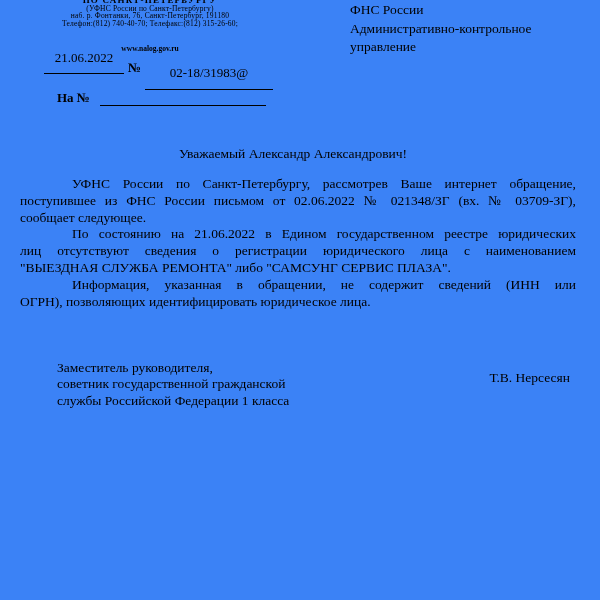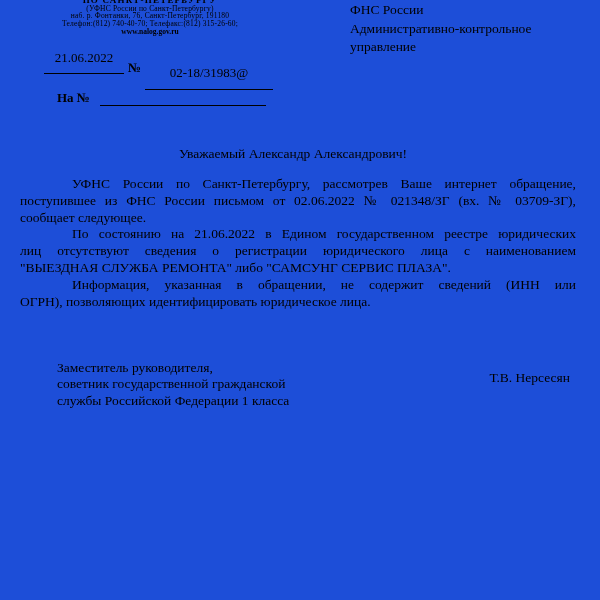--- a/index.html
+++ b/index.html
@@ -1,25 +1,25 @@
 <!DOCTYPE html>
 <html><head>
 <meta charset="utf-8">
 <style>
   html,body { margin:0; padding:0; background:#ffffff; }
   .sheet {
-    position:relative; width:600px; height:600px; background:#1d4ed8;
+    position:relative; width:600px; height:600px; background:#3b82f6;
     overflow:hidden; font-family:"Liberation Serif","DejaVu Serif",serif;
     color:#000000;
   }
   
   .letterhead { position:absolute; left:36px; top:-4px; width:228px; text-align:center; }
   .lh-title { font-size:9px; font-weight:bold; letter-spacing:1.2px; line-height:9px; white-space:nowrap; }
   .lh-line  { font-size:7.5px; line-height:7.3px; letter-spacing:0.2px; white-space:nowrap; }
-  .lh-site  { font-size:7.5px; font-weight:bold; line-height:8.5px; margin-top:1px; }
+  .lh-site  { font-size:7.5px; font-weight:bold; line-height:8.5px; margin-top:18px; }
   
   .recipient { position:absolute; left:325px; top:1px; font-size:13.5px; line-height:18.5px;margin-left:25px; }
   
   .ref-date { position:absolute; left:44px; top:50px; width:80px; height:23px; text-align:center; font-size:13px; border-bottom:1px solid #000; }
   .ref-no   { position:absolute; left:128px; top:60px; font-size:13px; font-weight:600; }
   .ref-num  { position:absolute; left:145px; top:49px; width:128px; height:24px; text-align:center; font-size:13px; border-bottom:1px solid #000;margin-top:16px; }
   .reply-label { position:absolute; left:57px; top:90px; font-size:13px; font-weight:600; }
   .reply-line  { position:absolute; left:100px; top:90px; width:166px; height:15px; border-bottom:1px solid #000; }
   
   .greeting { position:absolute; left:33px; top:146px; width:520px; text-align:center; font-size:13.5px; }

